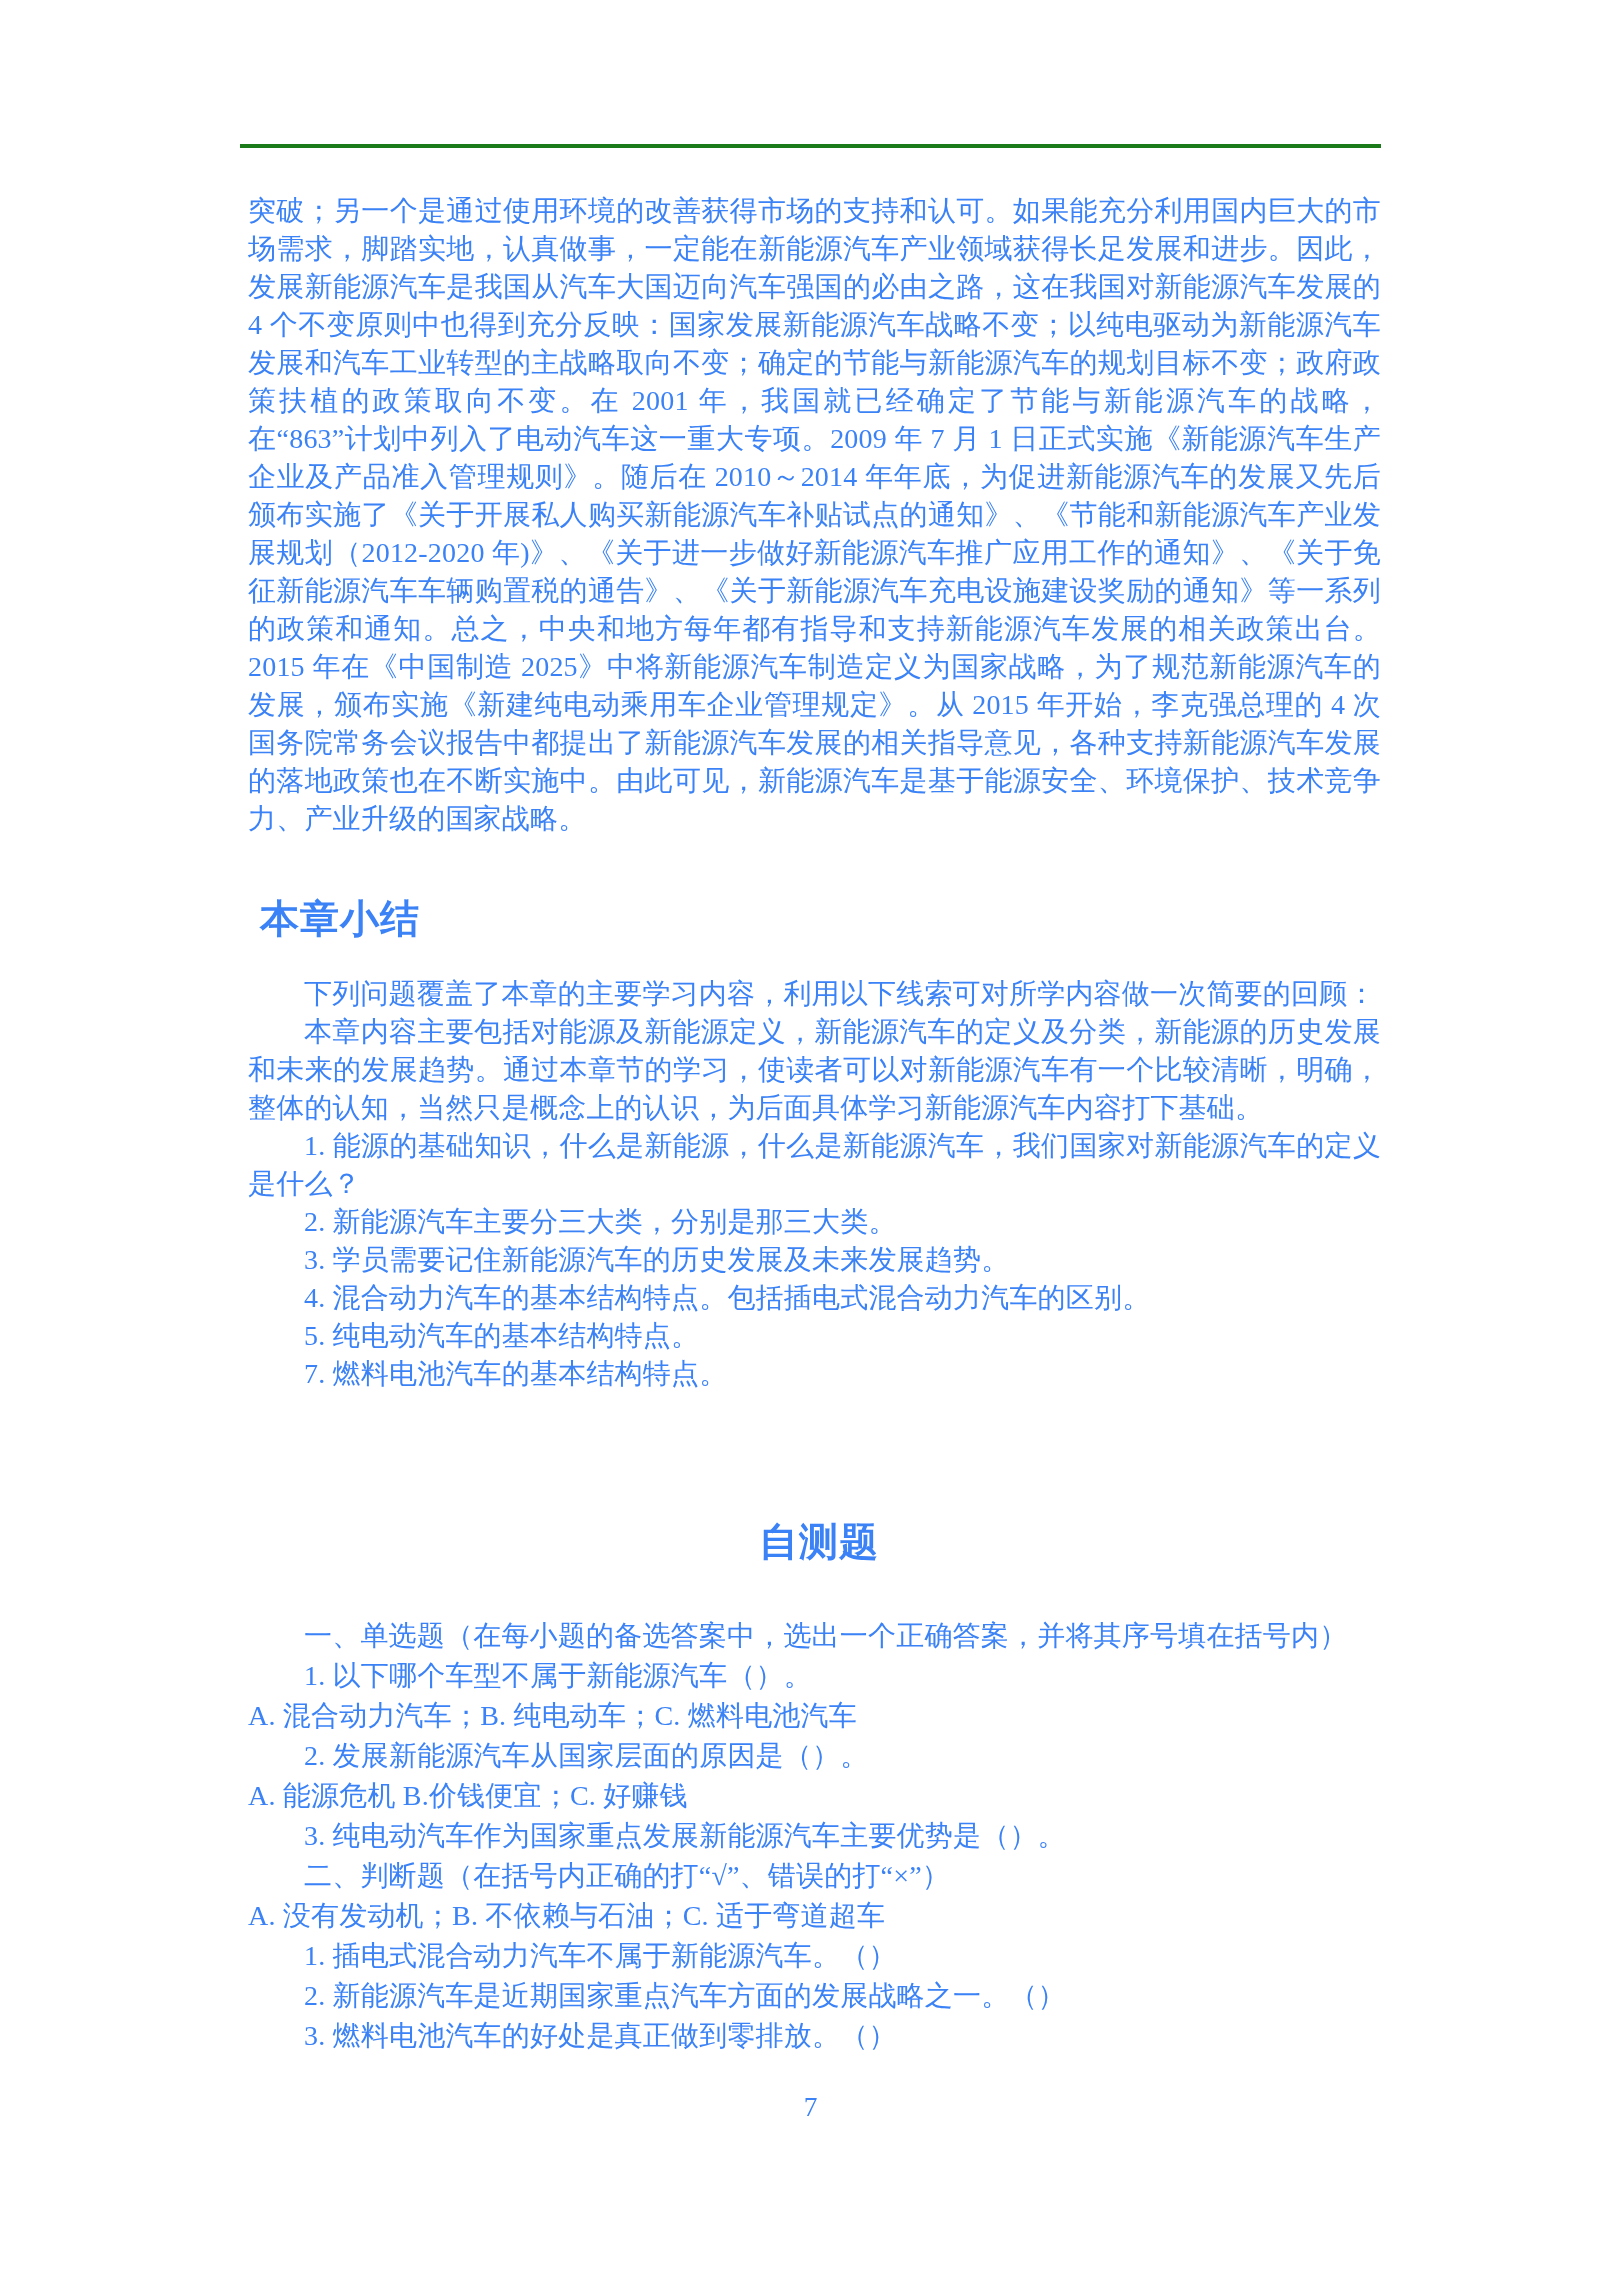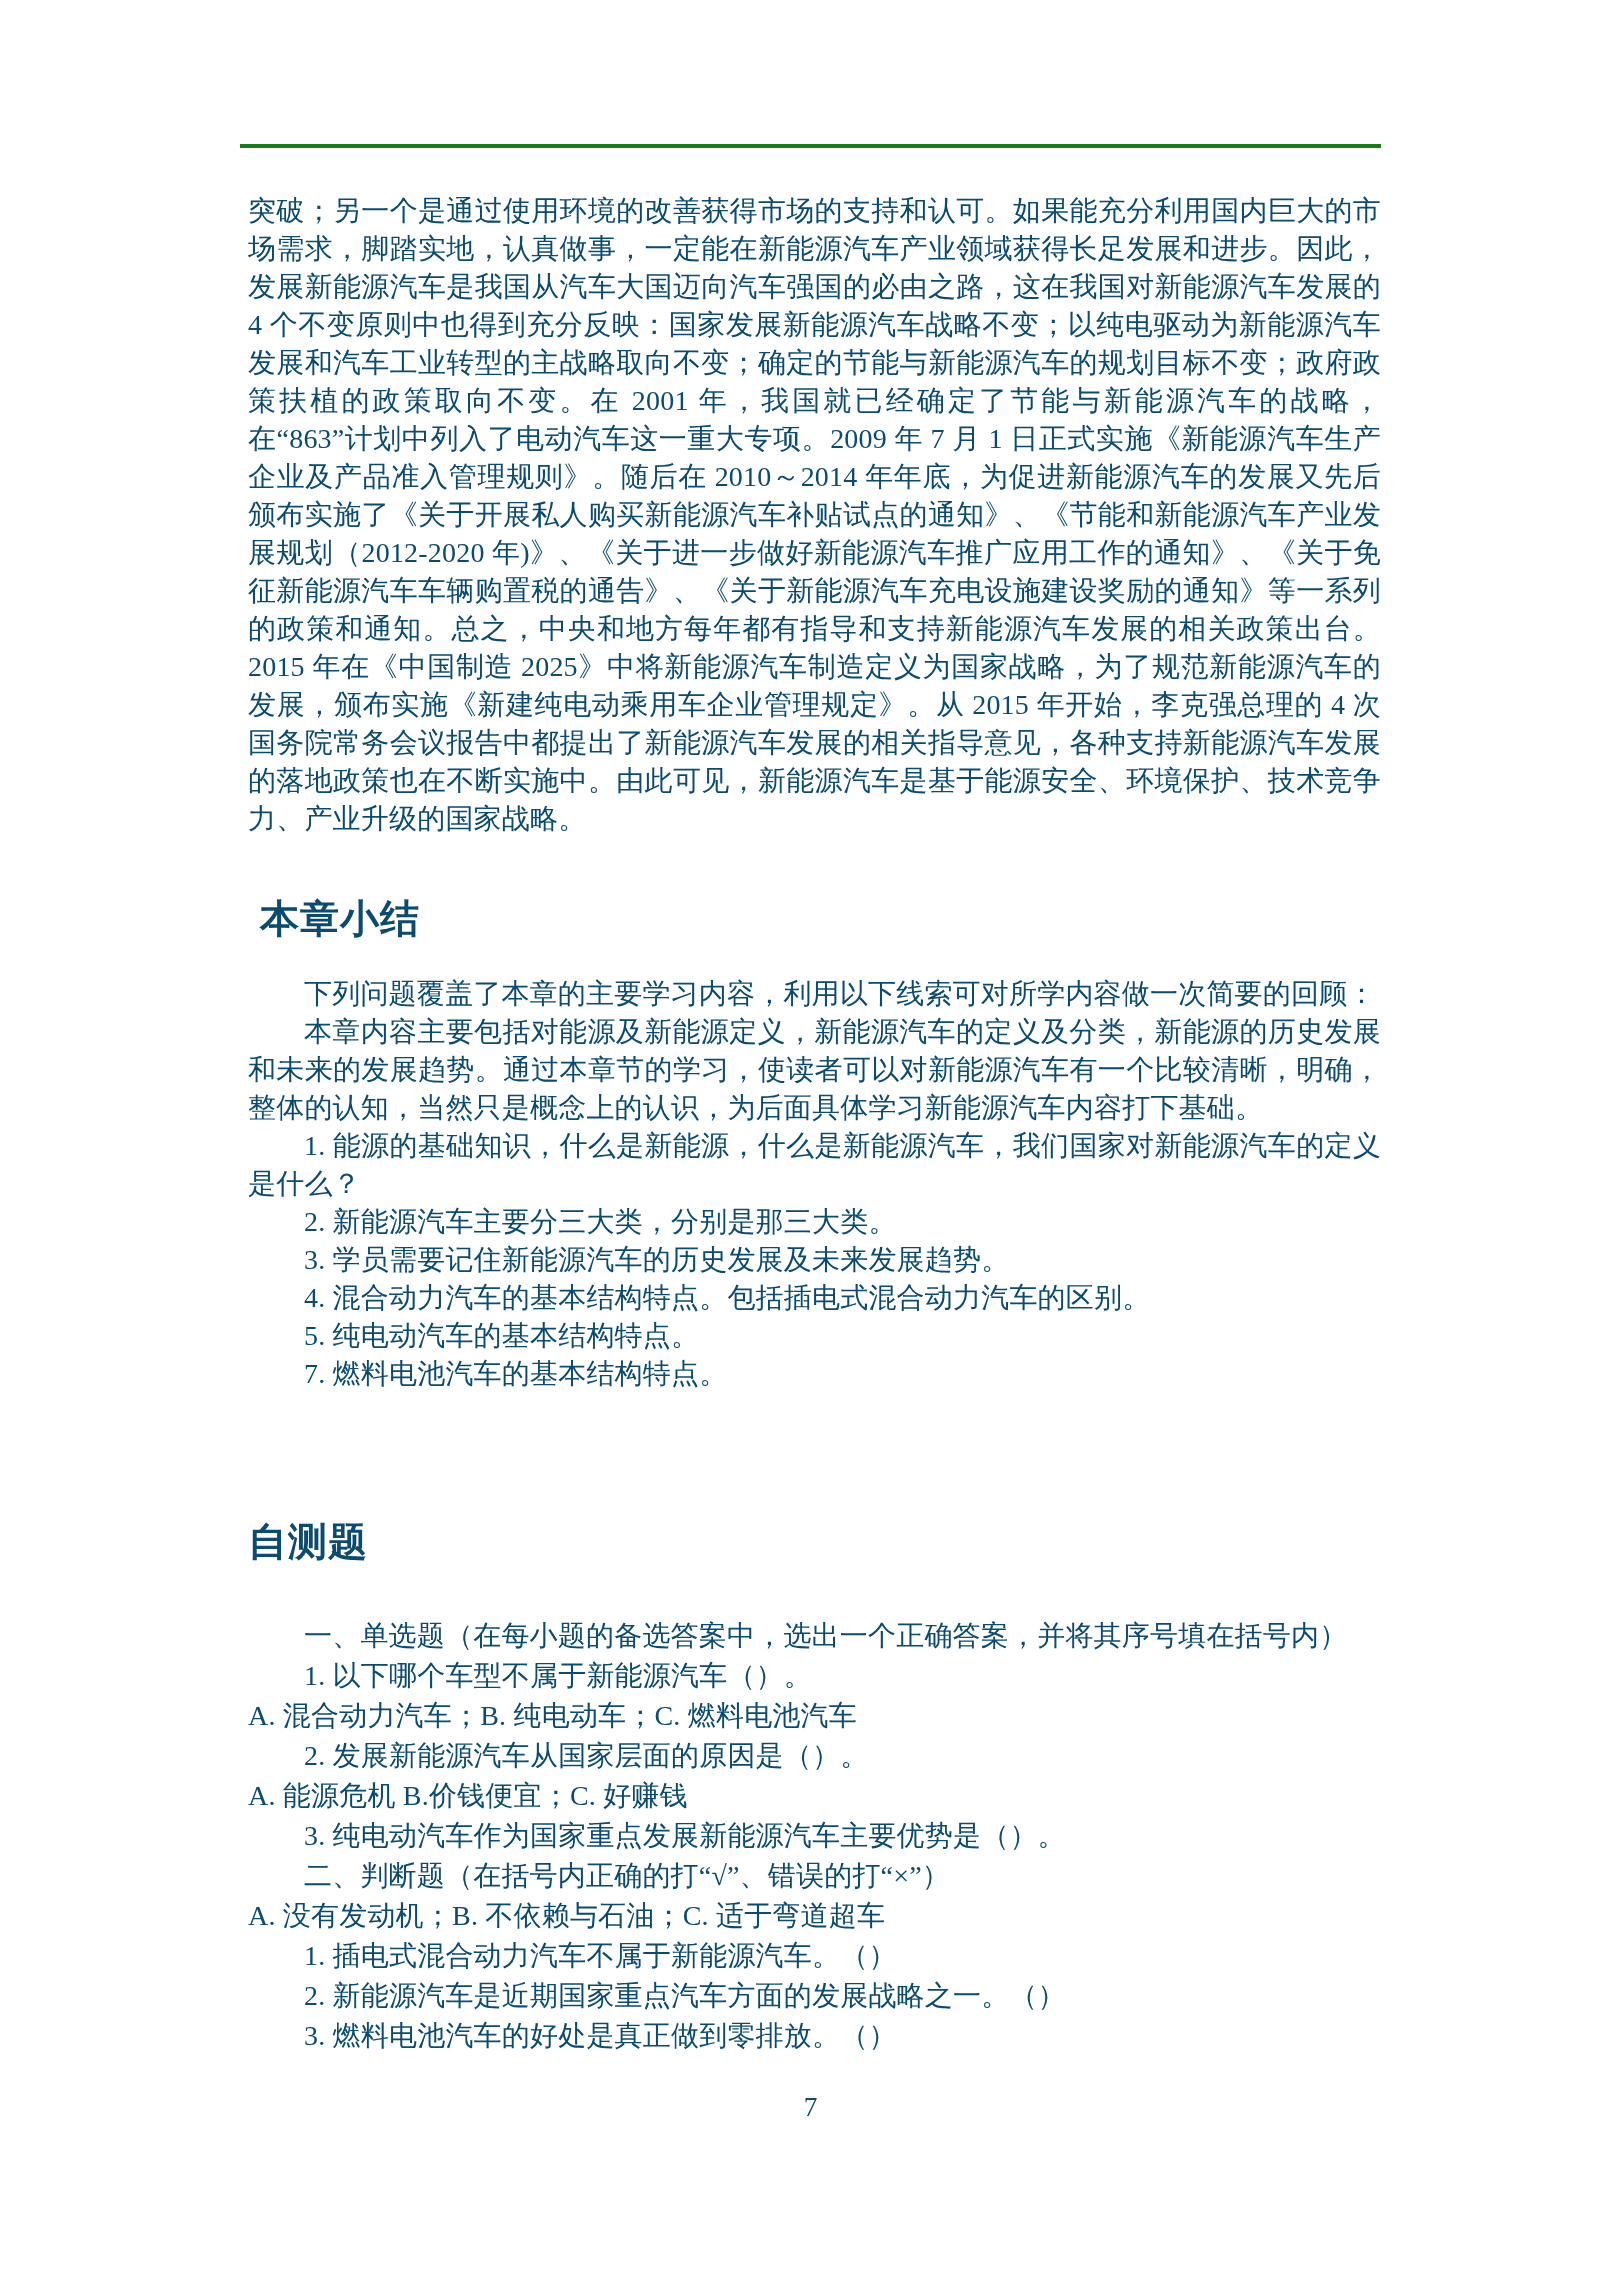--- a/index.html
+++ b/index.html
@@ -5,21 +5,21 @@
   html, body {
     margin: 0;
     padding: 0;
     background: #ffffff;
   }
   .page {
     position: relative;
     width: 1621px;
     height: 2293px;
     background: #ffffff;
-    color: #0c4a6e;
+    color: #3b82f6;
     font-family: "Liberation Serif", "DejaVu Serif", serif;
     overflow: hidden;
   }
   .green-rule {
     position: absolute;
     top: 144px;
     left: 240px;
     width: 1141px;
     height: 3.9px;
     background: #1b7b1b;
@@ -44,21 +44,22 @@
     margin: 0;
     font-size: 39px;
     line-height: 47px;
     font-weight: 700;
     letter-spacing: 1px;
   }
   .h-summary {
     margin: 57px 0 33px 12px;
   }
   .h-quiz {
-    margin: 125px 0 51px 0;
+    margin: 125px 0 51px 9px;
+    text-align: center;
   }
   .qline {
     line-height: 40px;
   }
   .page-number {
     position: absolute;
     top: 2092px;
     left: 0;
     right: 0;
     text-align: center;

